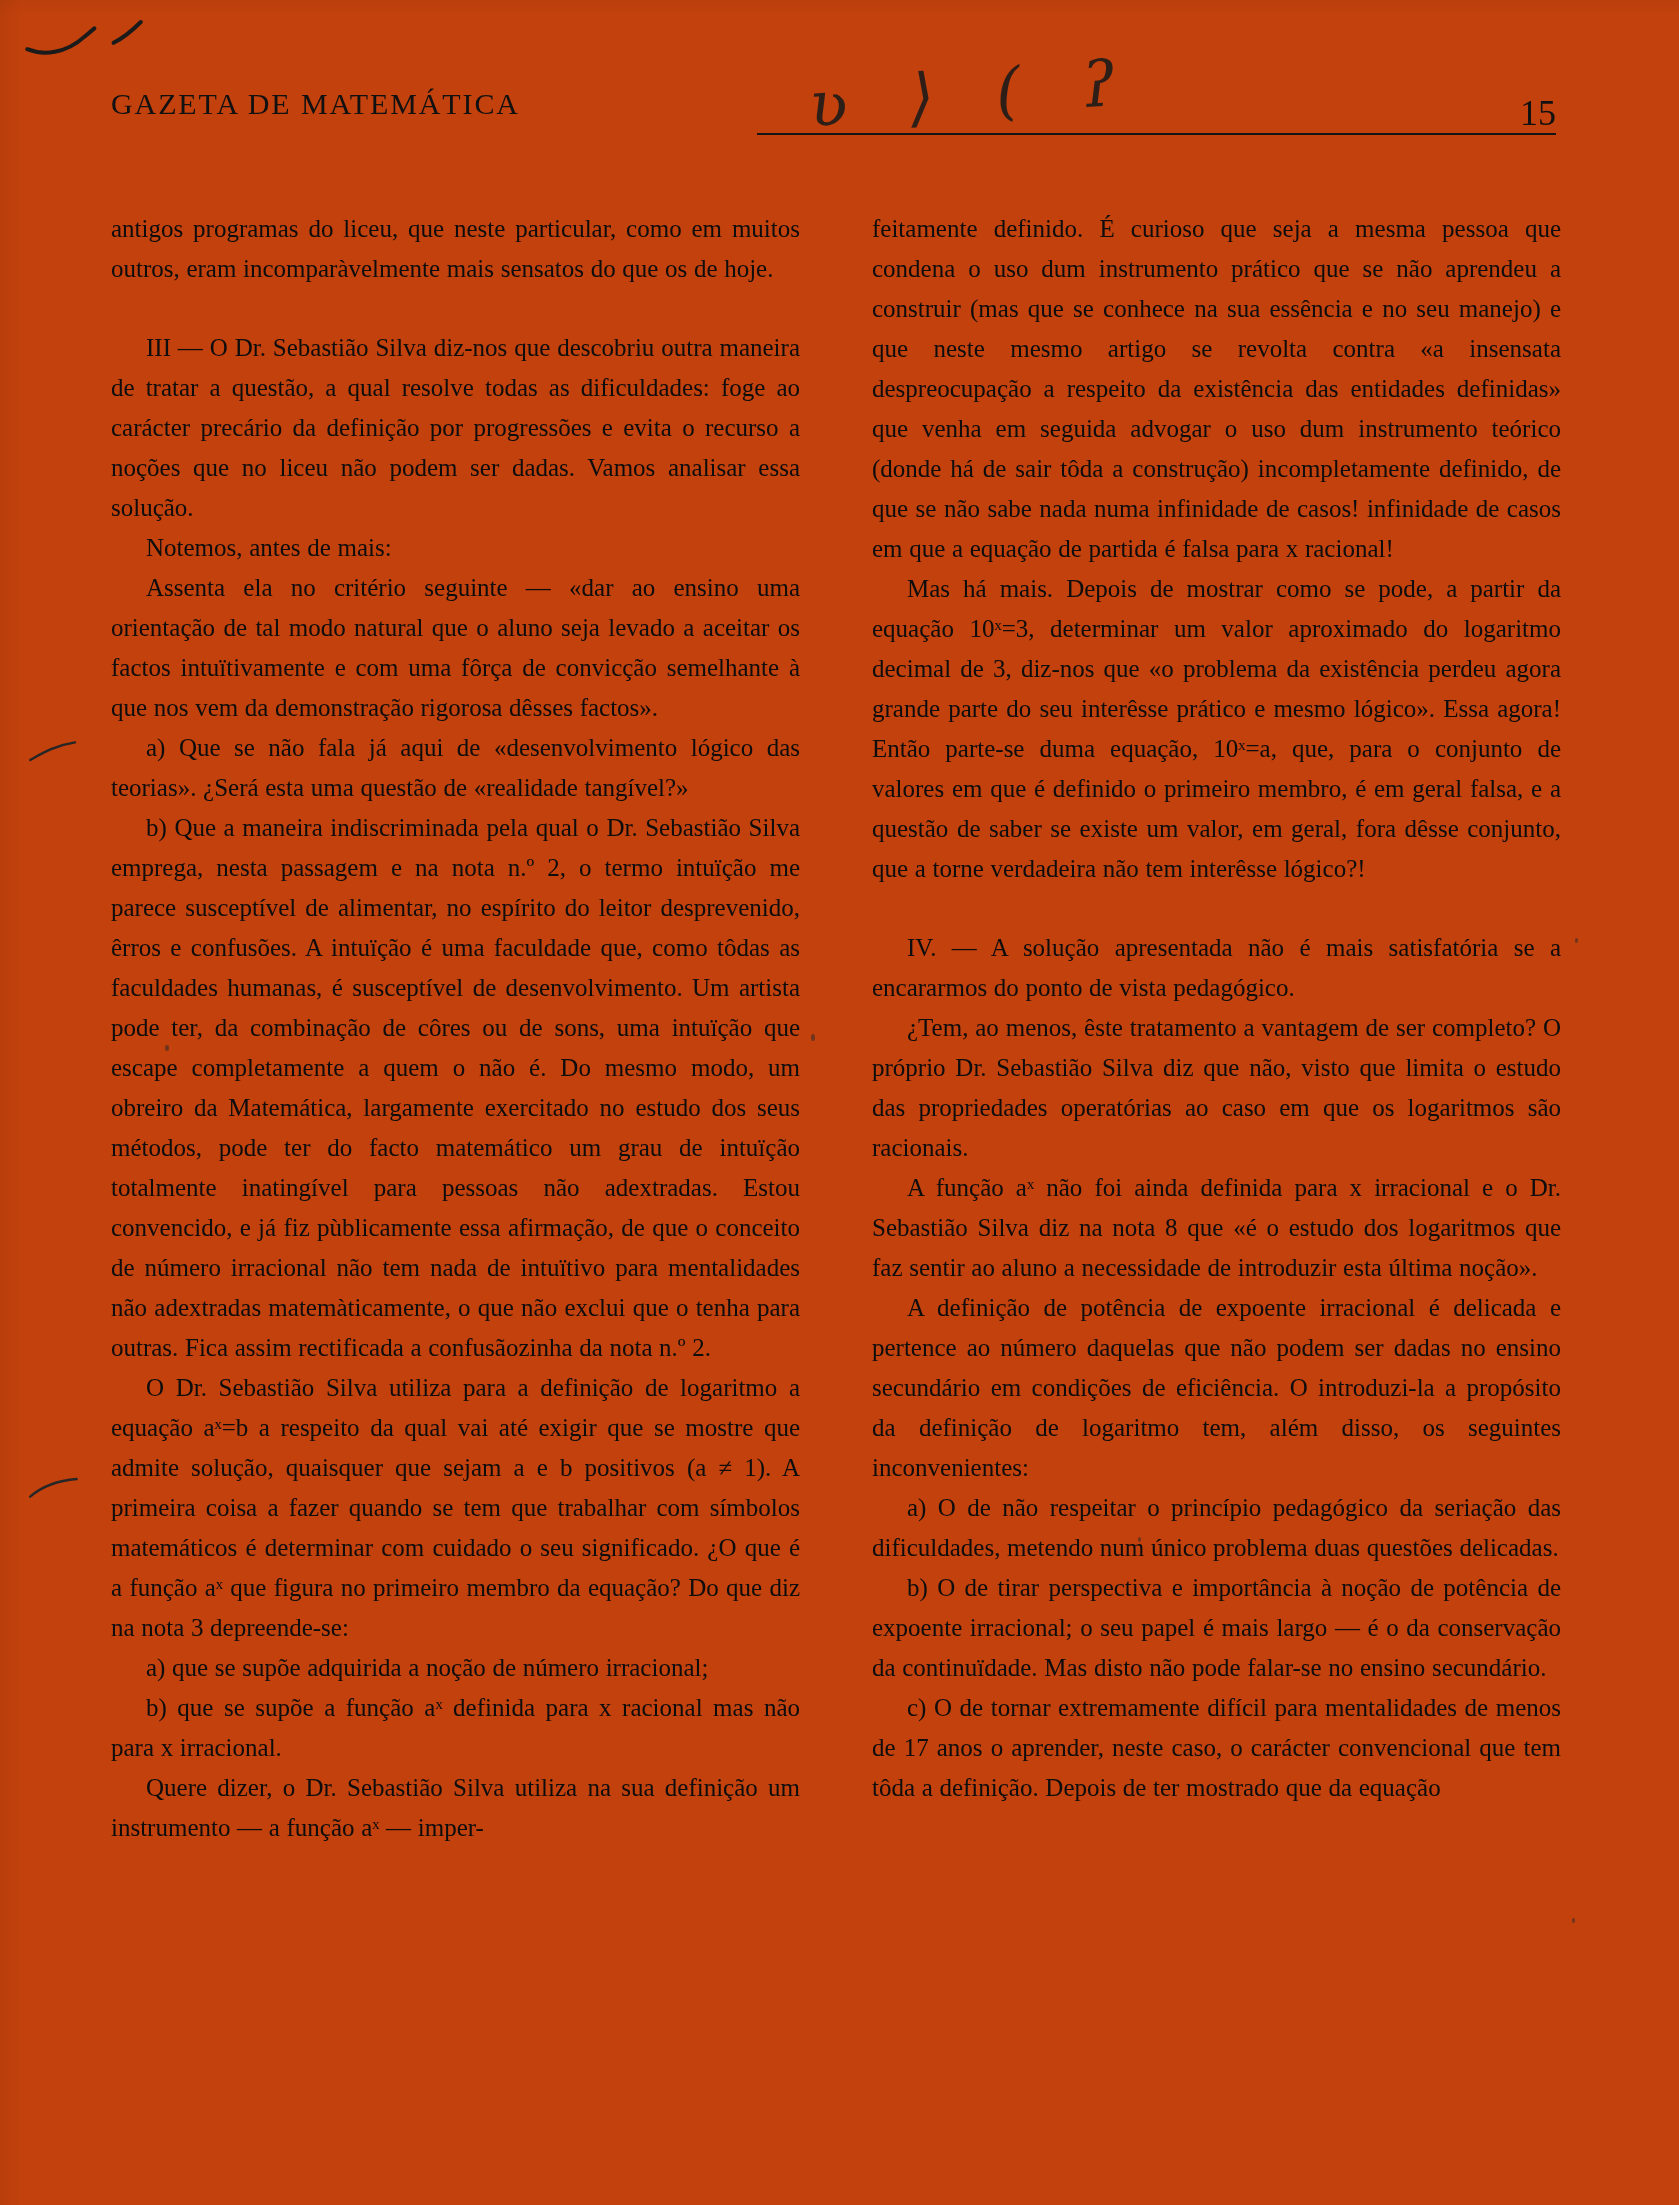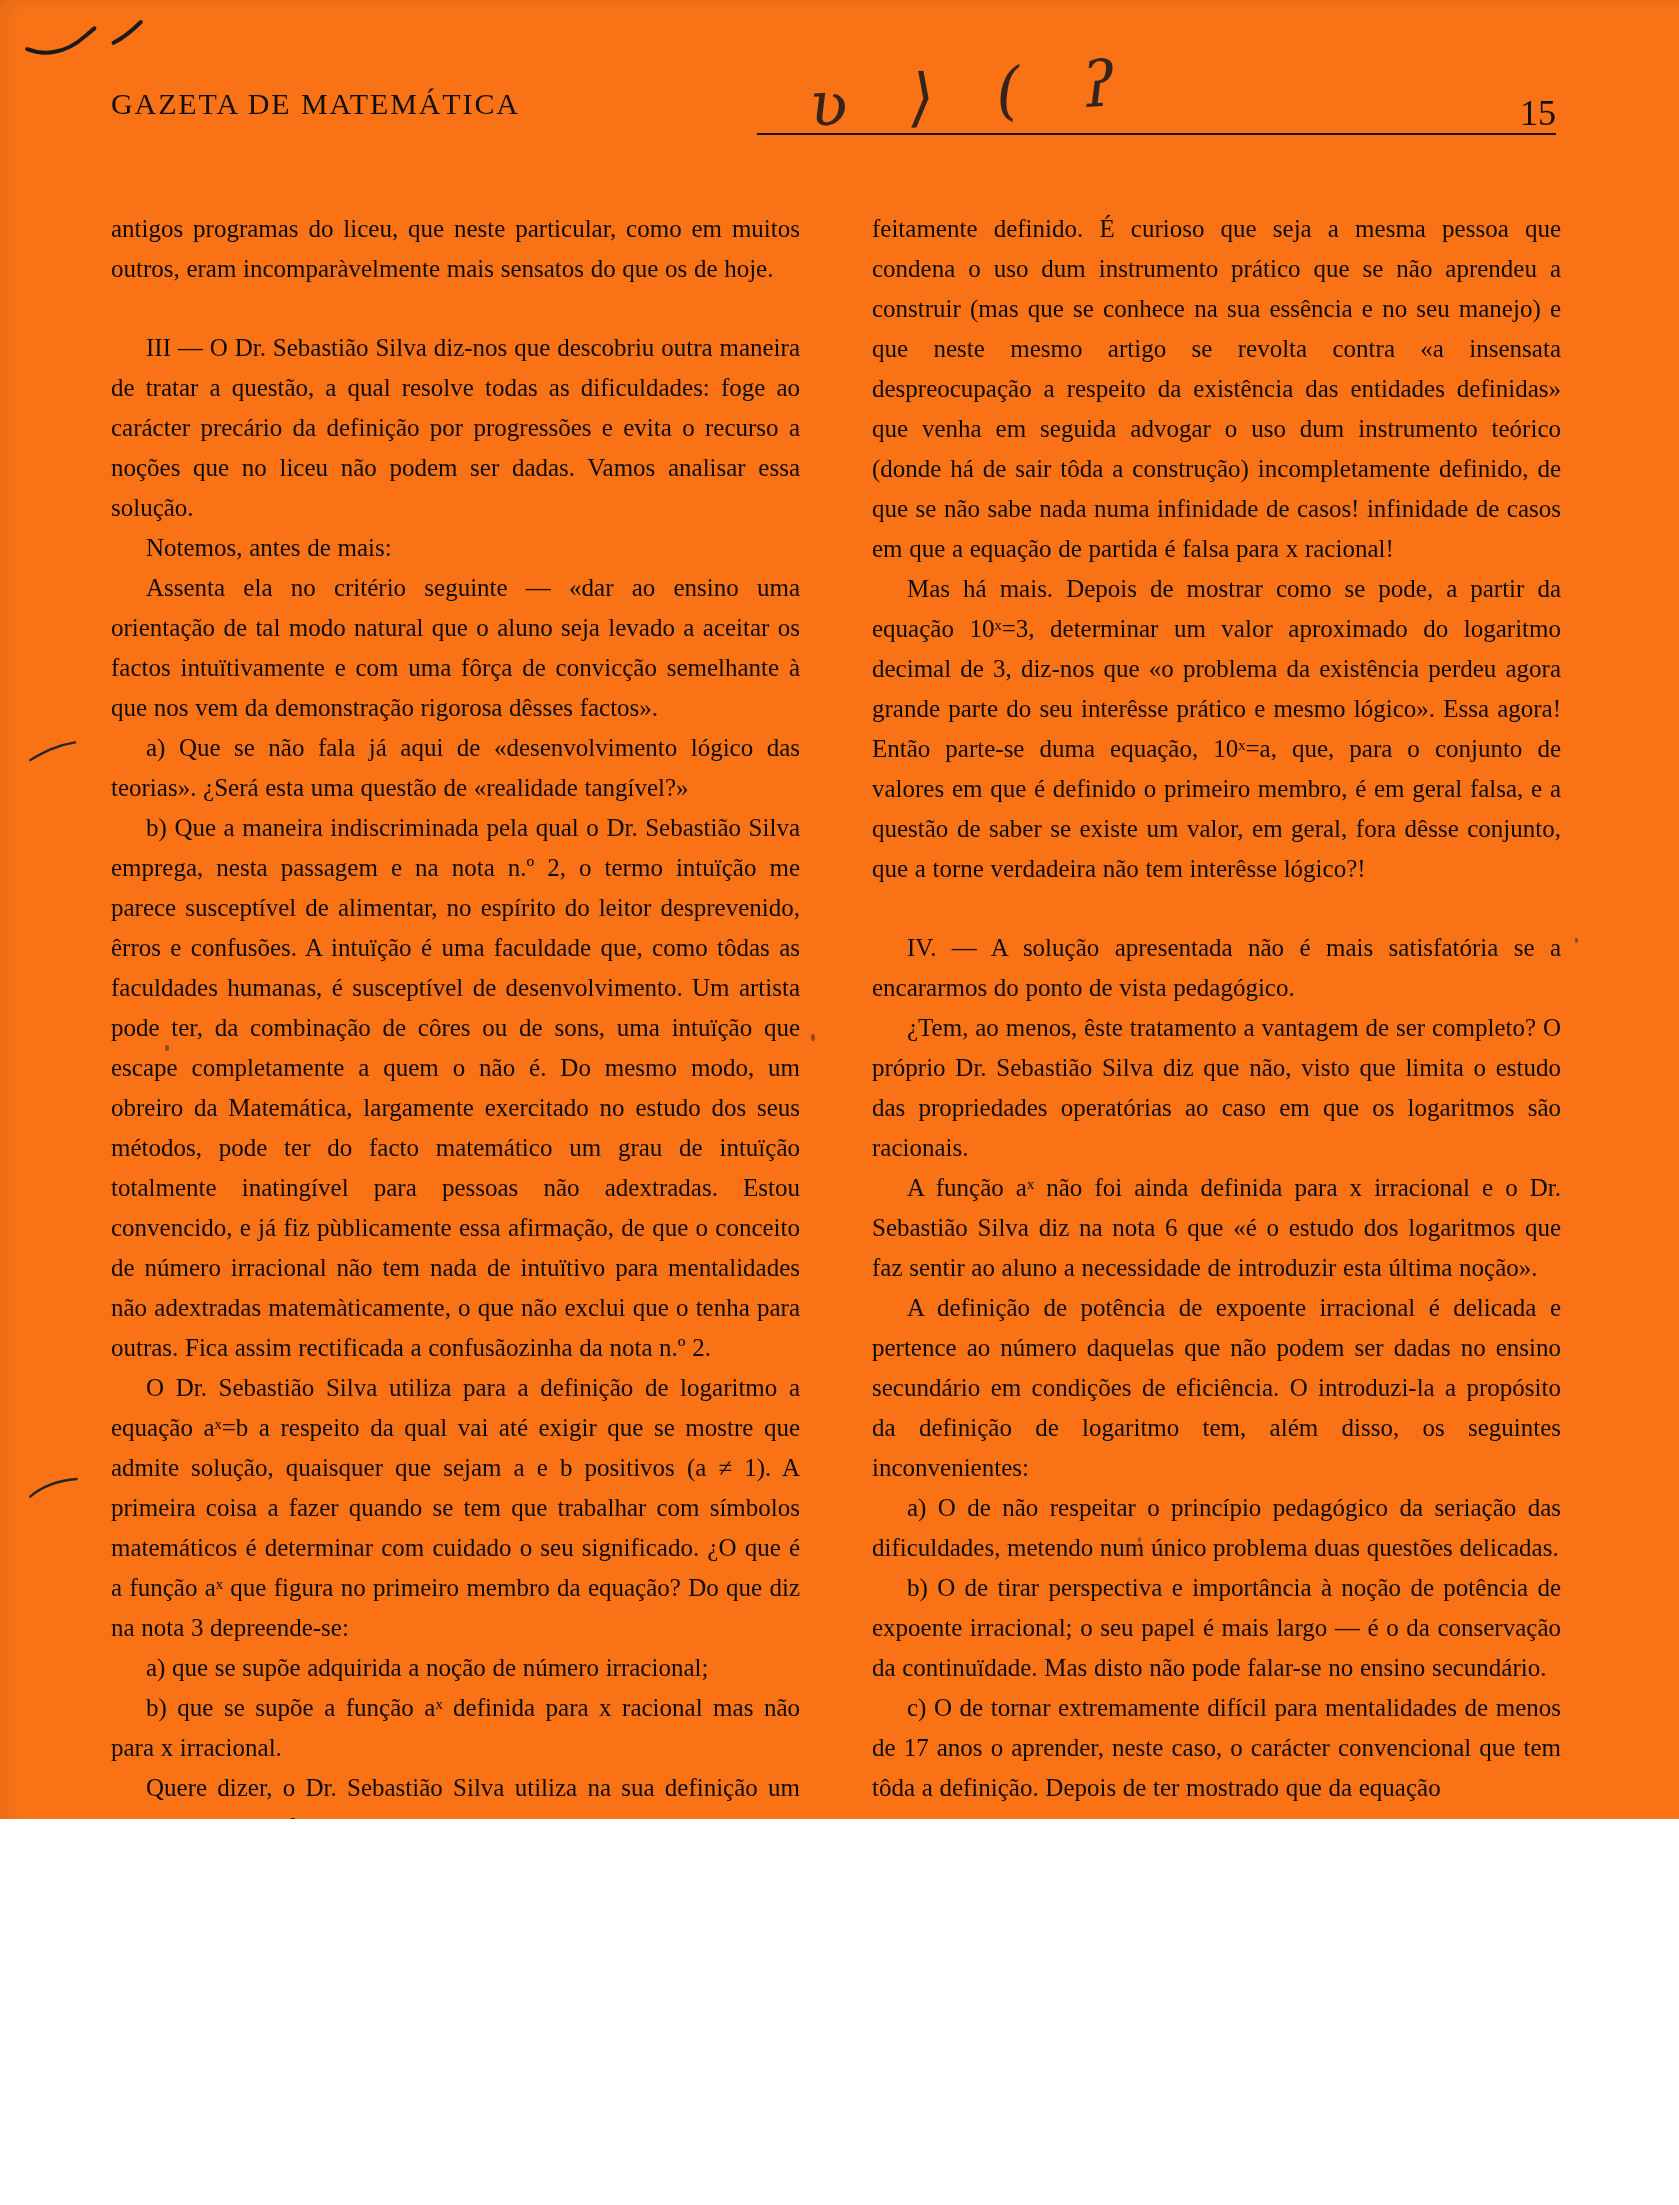--- a/index.html
+++ b/index.html
@@ -9,22 +9,22 @@
     background: #ffffff;
   }
   body {
     font-family: "Liberation Serif", "DejaVu Serif", serif;
     color: #0b0b0b;
   }
 
   .page {
     position: relative;
     width: 1680px;
-    height: 1819px;
-    background: #f97316;
+    height: 2205px;
+    background: #c2410c;
     overflow: hidden;
     
     box-sizing: border-box;
   }
 
   
   .speck {
     position: absolute;
     background: #2b2b2b;
     border-radius: 50%;
@@ -196,21 +196,21 @@
       <p class="para">a) que se supõe adquirida a noção de número irracional;</p>
       <p class="para">b) que se supõe a função aˣ definida para x racional mas não para x irracional.</p>
       <p class="para">Quere dizer, o Dr. Sebastião Silva utiliza na sua definição um instrumento — a função aˣ — imper-</p>
     </div>
 
     <div class="col">
       <p class="para noindent">feitamente definido. É curioso que seja a mesma pessoa que condena o uso dum instrumento prático que se não aprendeu a construir (mas que se conhece na sua essência e no seu manejo) e que neste mesmo artigo se revolta contra «a insensata despreocupação a respeito da existência das entidades definidas» que venha em seguida advogar o uso dum instrumento teórico (donde há de sair tôda a construção) incompletamente definido, de que se não sabe nada numa infinidade de casos! infinidade de casos em que a equação de partida é falsa para x racional!</p>
       <p class="para">Mas há mais. Depois de mostrar como se pode, a partir da equação 10ˣ=3, determinar um valor aproximado do logaritmo decimal de 3, diz-nos que «o problema da existência perdeu agora grande parte do seu interêsse prático e mesmo lógico». Essa agora! Então parte-se duma equação, 10ˣ=a, que, para o conjunto de valores em que é definido o primeiro membro, é em geral falsa, e a questão de saber se existe um valor, em geral, fora dêsse conjunto, que a torne verdadeira não tem interêsse lógico?!</p>
       <p class="para gap-before">IV. — A solução apresentada não é mais satisfatória se a encararmos do ponto de vista pedagógico.</p>
       <p class="para">¿Tem, ao menos, êste tratamento a vantagem de ser completo? O próprio Dr. Sebastião Silva diz que não, visto que limita o estudo das propriedades operatórias ao caso em que os logaritmos são racionais.</p>
-      <p class="para">A função aˣ não foi ainda definida para x irracional e o Dr. Sebastião Silva diz na nota 6 que «é o estudo dos logaritmos que faz sentir ao aluno a necessidade de introduzir esta última noção».</p>
+      <p class="para">A função aˣ não foi ainda definida para x irracional e o Dr. Sebastião Silva diz na nota 8 que «é o estudo dos logaritmos que faz sentir ao aluno a necessidade de introduzir esta última noção».</p>
       <p class="para">A definição de potência de expoente irracional é delicada e pertence ao número daquelas que não podem ser dadas no ensino secundário em condições de eficiência. O introduzi-la a propósito da definição de logaritmo tem, além disso, os seguintes inconvenientes:</p>
       <p class="para">a) O de não respeitar o princípio pedagógico da seriação das dificuldades, metendo num único problema duas questões delicadas.</p>
       <p class="para">b) O de tirar perspectiva e importância à noção de potência de expoente irracional; o seu papel é mais largo — é o da conservação da continuïdade. Mas disto não pode falar-se no ensino secundário.</p>
       <p class="para">c) O de tornar extremamente difícil para mentalidades de menos de 17 anos o aprender, neste caso, o carácter convencional que tem tôda a definição. Depois de ter mostrado que da equação</p>
     </div>
 
   </div>
 
 </div>
 

